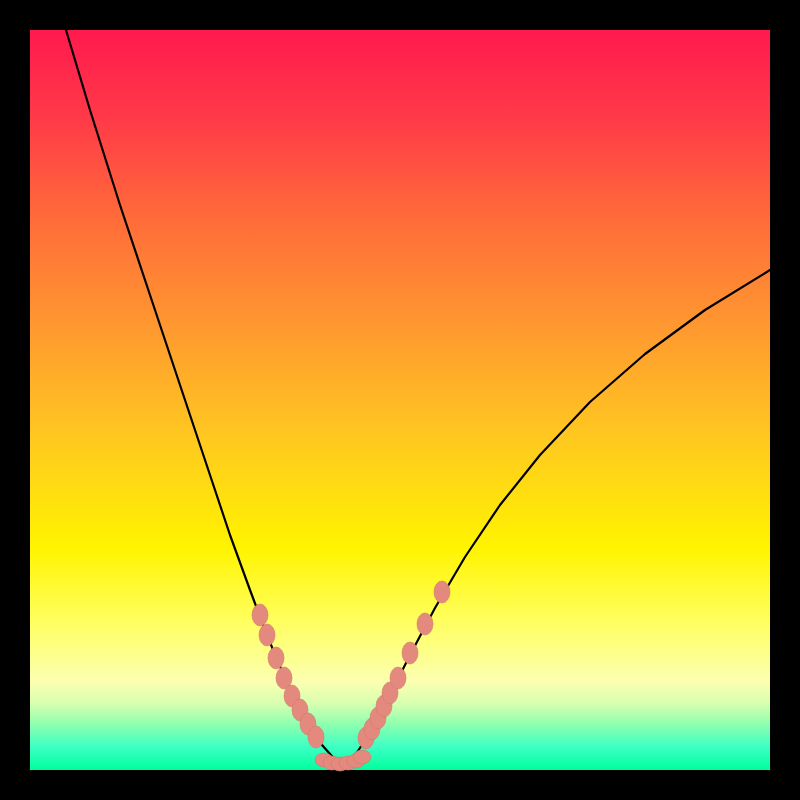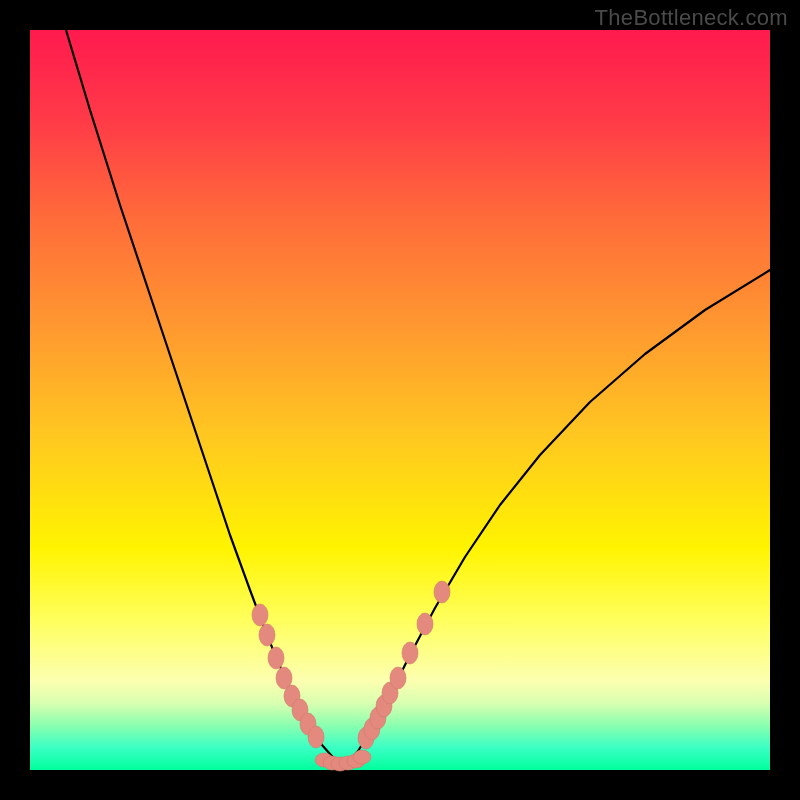--- a/index.html
+++ b/index.html
@@ -94,14 +94,13 @@
             <ellipse cx="294" cy="730" rx="9" ry="7" fill="#e4897d" stroke="#d2796c" stroke-width="0.6"></ellipse>
             <ellipse cx="302" cy="733" rx="9" ry="7" fill="#e4897d" stroke="#d2796c" stroke-width="0.6"></ellipse>
             <ellipse cx="310" cy="734" rx="9" ry="7" fill="#e4897d" stroke="#d2796c" stroke-width="0.6"></ellipse>
             <ellipse cx="318" cy="733" rx="9" ry="7" fill="#e4897d" stroke="#d2796c" stroke-width="0.6"></ellipse>
             <ellipse cx="326" cy="731" rx="9" ry="7" fill="#e4897d" stroke="#d2796c" stroke-width="0.6"></ellipse>
             <ellipse cx="332" cy="727" rx="9" ry="7" fill="#e4897d" stroke="#d2796c" stroke-width="0.6"></ellipse>
           </g>
         </g>
     </svg>
   </div>
-  <div class="watermark">TheBottleneck.com</div>
 </div>
 
 </body></html>

